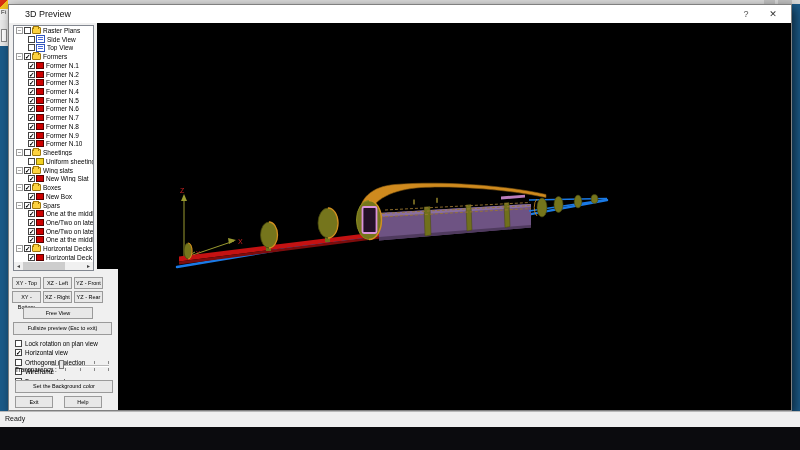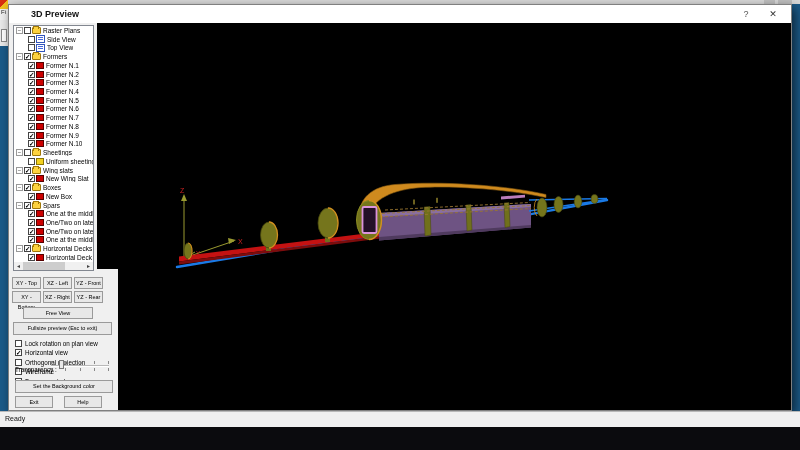--- a/index.html
+++ b/index.html
@@ -14,21 +14,21 @@
   #app-icon { left:0; top:0; width:8px; height:9px; background:linear-gradient(135deg,#d83010 45%,#f0c020 45%); }
   #menu-sliver { left:0; top:9px; width:8px; height:11px; background:#f0f0f0; font-size:6px; color:#222; overflow:hidden; padding-left:1px; }
   #tool-sliver { left:0; top:20px; width:8px; height:26px; background:#e9e9e9; }
   #tool-sliver .box { position:absolute; left:1px; top:9px; width:6px; height:13px; background:#fff; border:1px solid #888; }
   #left-blue { left:0; top:46px; width:8px; height:365px; background:var(--window_blue); }
   #right-blue { left:792px; top:4px; width:8px; height:407px; background:var(--window_blue); }
 
   
   #dialog { left:8px; top:4px; width:784px; height:407px; background:#f0f0f0; border:1px solid #808080; box-shadow:3px 4px 10px rgba(0,0,0,.6); }
   #titlebar { left:0; top:0; width:782px; height:18px; background:#ffffff; }
-  #title-text { left:22px; top:4px; font-size:9px; color:#111;font-weight:bold; }
+  #title-text { left:16px; top:4px; font-size:9px; color:#111; }
   .cap-btn { top:2px; width:22px; height:14px; text-align:center; font-size:9px; color:#555; line-height:14px; }
   #help-btn { left:726px; }
   #close-btn { left:753px; color:#333; }
 
   
   #viewport { left:88px; top:18px; width:694px; height:387px; background:var(--viewport_bg); }
 
   
   #panel-lower { left:1px; top:264px; width:108px; height:141px; background:#f0f0f0; }
   #treebox { left:4px; top:20px; width:81px; height:246px; background:#fff; border:1px solid #828790; overflow:hidden; }

